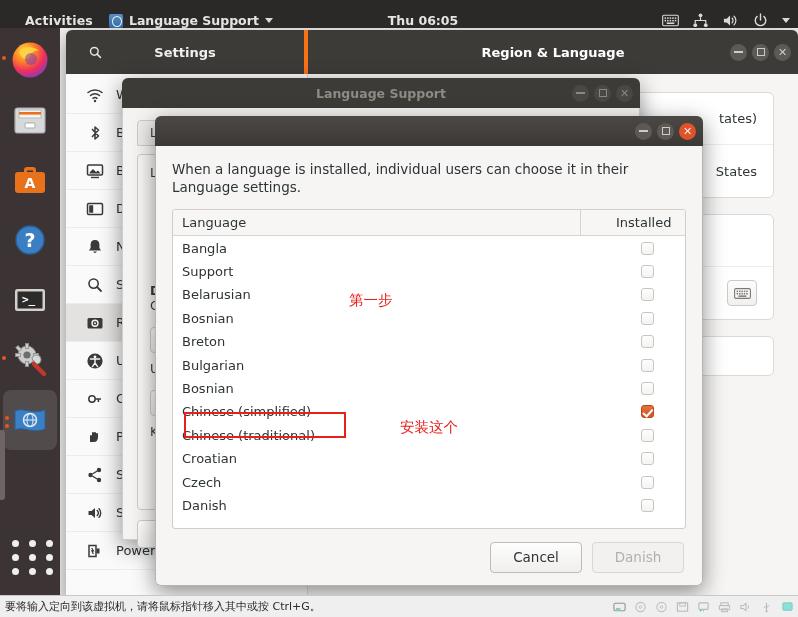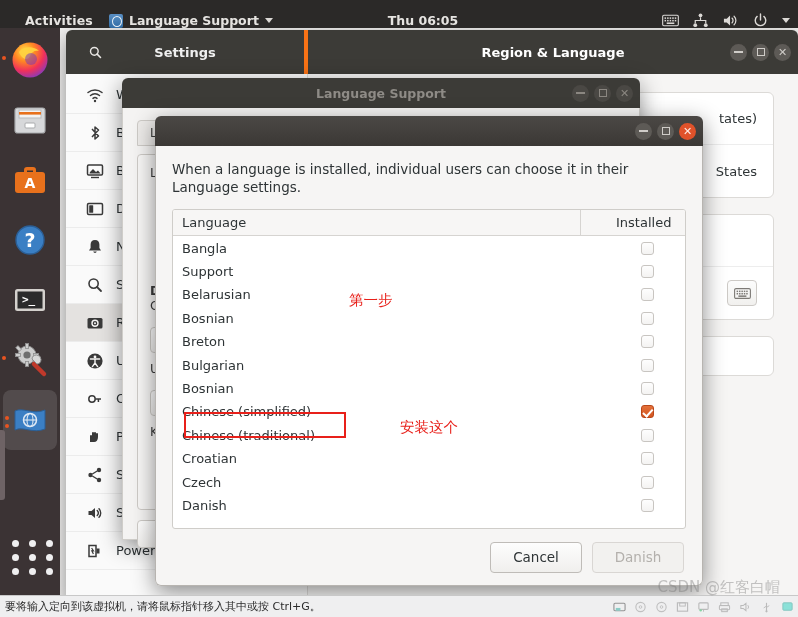--- a/index.html
+++ b/index.html
@@ -713,21 +713,20 @@
         <path d="M12.8 3.4 A6.4 6.4 0 0 1 12.8 12.6" fill="none" stroke="#dcd9d6" stroke-width="1.3" stroke-linecap="round"></path>
       </svg>
       <svg class="tray-ico" viewBox="0 0 16 16">
         <path d="M4.4 3.6 A5.6 5.6 0 1 0 11.6 3.6" fill="none" stroke="#dcd9d6" stroke-width="1.5" stroke-linecap="round"></path>
         <line x1="8" y1="1" x2="8" y2="7.4" stroke="#dcd9d6" stroke-width="1.5" stroke-linecap="round"></line>
       </svg>
       <span class="caret-down"></span>
     </span>
   </div>
 
-  <div id="watermark">CSDN @红客白帽</div>
 
   <div id="vmbar">
     <span class="msg">要将输入定向到该虚拟机，请将鼠标指针移入其中或按 Ctrl+G。</span>
     <span class="vicons">
       <svg class="vico" viewBox="0 0 14 12">
           <rect x="1" y="2" width="12" height="8" rx="1.2" fill="none" stroke="#4a4a4a" stroke-width="1.2"></rect>
           <rect x="3" y="7" width="5" height="3" fill="#3bb3a6"></rect>
         </svg>
       <svg class="vico" viewBox="0 0 14 12">
           <circle cx="7" cy="6" r="5" fill="none" stroke="#9a9a9a" stroke-width="1.2"></circle>

